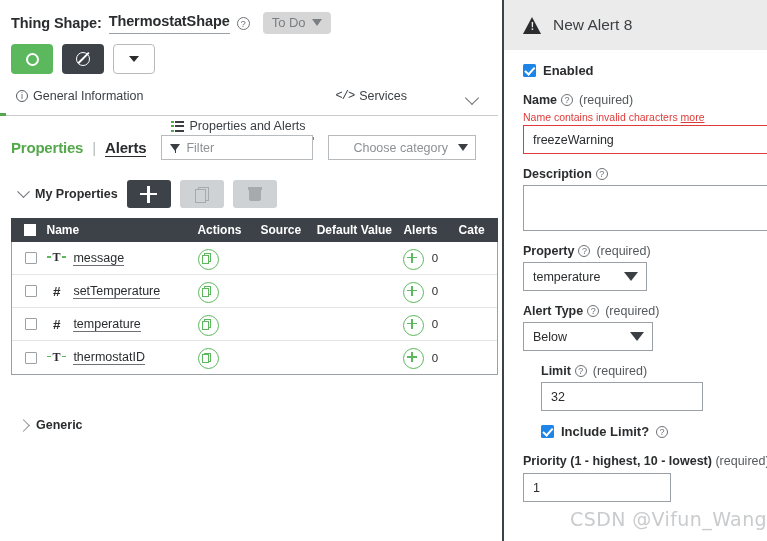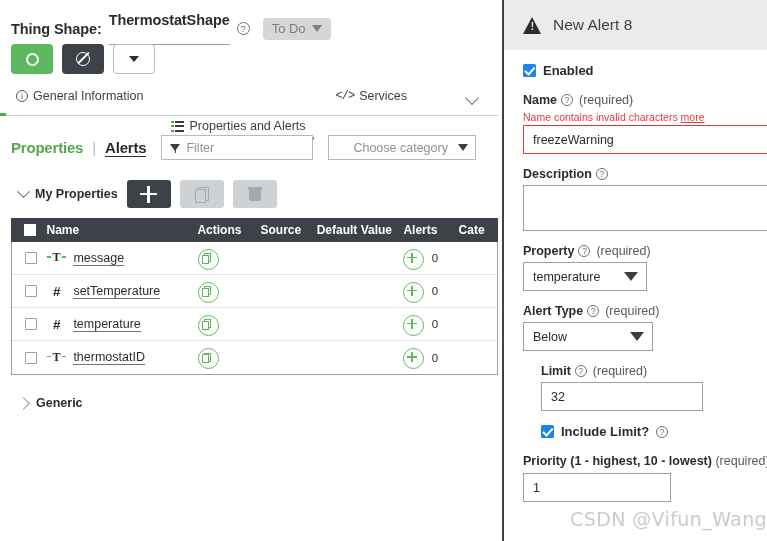--- a/index.html
+++ b/index.html
@@ -23,21 +23,21 @@
 
   
   .title-row {
     position: absolute; left: 11px; top: 12px;
     display: flex; align-items: center; gap: 7px;
   }
   .title-text {
     font-size: 14.5px; font-weight: bold; color: #2a2c2e;
     white-space: nowrap; letter-spacing: -0.1px;
   }
-  .title-shape-name { border-bottom: 1px solid #9aa0a6; padding-bottom: 16px; }
+  .title-shape-name { border-bottom: 1px solid #9aa0a6; padding-bottom: 4px; }
   .help-ico {
     display: inline-block; width: 13px; height: 13px;
     border: 1px solid #6e7175; border-radius: 50%;
     font-size: 9.5px; line-height: 11px; text-align: center;
     color: #6e7175; font-weight: normal;
     font-family: "Liberation Sans", sans-serif;
   }
   .todo-chip {
     margin-left: 6px;
     background: #d6d6d6; color: #7b7f83;
@@ -274,21 +274,21 @@
   .plus-g i {
     position:absolute; left:4.2px; top:8.2px; width:10px; height:1.8px; background:#5cb85c;
   }
   .plus-g u {
     position:absolute; left:8.2px; top:4.2px; width:1.8px; height:10px; background:#5cb85c;
   }
   .alt-count { font-size: 11.5px; color: #2a2c2e; }
 
   
   .generic-row {
-    position: absolute; left: 19px; top: 396px;
+    position: absolute; left: 19px; top: 418px;
     display: flex; align-items: center;
   }
   .generic-lbl { font-size: 12.5px; font-weight: bold; color: #2a2c2e; }
 
   
   #right {
     position: absolute; left: 502px; top: 0;
     width: 269px; height: 541px;
     background: #ffffff;
     border-left: 2px solid #3c4248;

